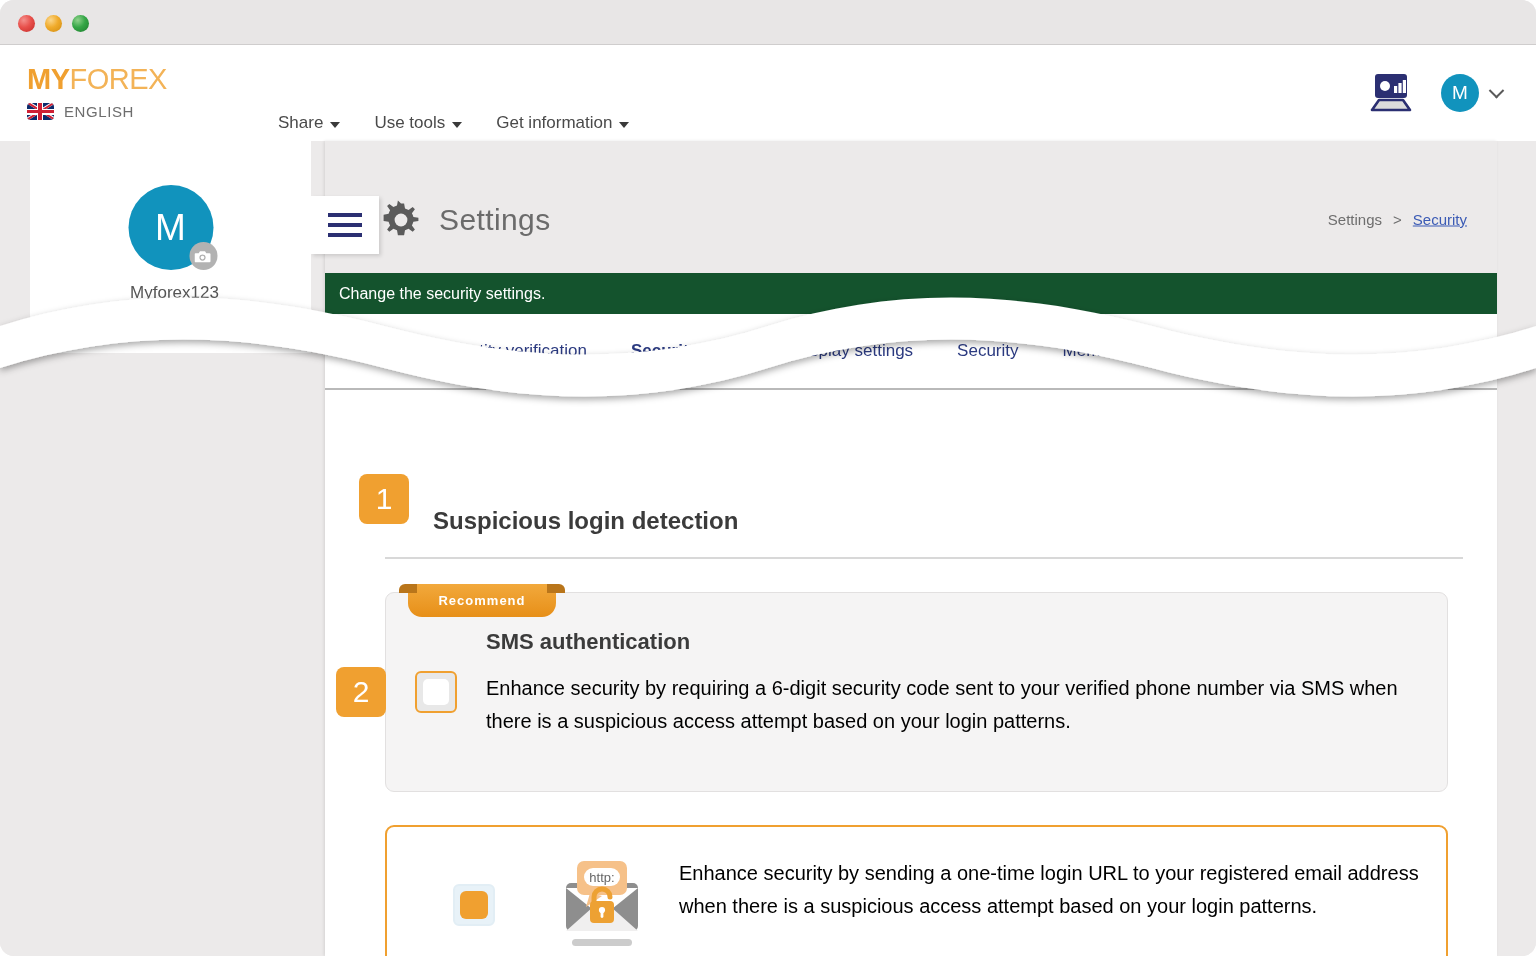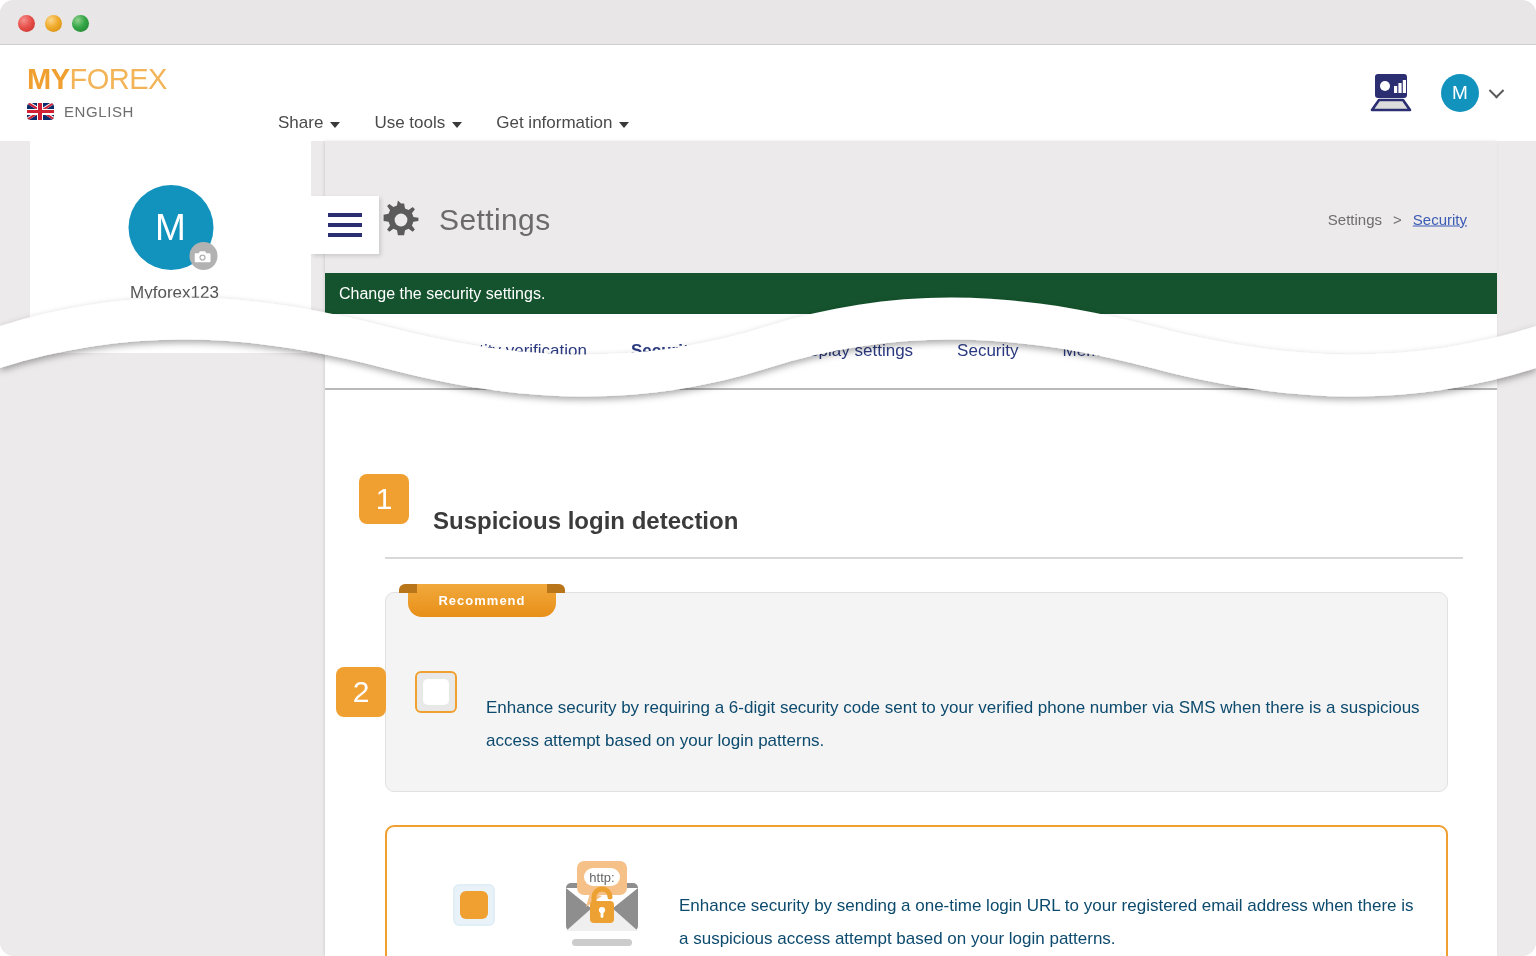--- a/index.html
+++ b/index.html
@@ -371,21 +371,21 @@
     margin: 30px 0 0 26px;
     border-top: 2px solid #d8d8d8;
   }
 
   
   .option-card {
     position: relative;
     margin: 33px 15px 0 26px;
     border-radius: 9px;
     display: flex;
-    align-items: flex-end;
+    align-items: flex-start;
     padding: 34px 26px 34px 0;
     min-height: 200px;
   }
   .option-card.unselected {
     background: #f5f4f4;
     border: 1px solid #e2e0e0;
   }
   .option-card.selected {
     background: #ffffff;
     border: 2px solid #f0a030;
@@ -472,22 +472,22 @@
     align-self: center;
   }
   .text-slot { flex: 1; padding-top: 2px; }
   .opt-title {
     font-size: 22px;
     font-weight: bold;
     color: #3b3b3b;
     margin-bottom: 17px;
   }
   .opt-desc {
-    font-size: 17px;
-    color: #0c4a6e;
+    font-size: 20px;
+    color: #000000;
     line-height: 33px;
   }
 
   .ext-num {
     position: absolute;
     left: 5px;
     top: 50%;
     transform: translateY(-50%);
   }
 </style>
@@ -638,20 +638,21 @@
           </div>
 
           <div class="check-slot">
             <div class="checkbox-outer off">
               <div class="inner"></div>
             </div>
           </div>
 
 
           <div class="text-slot">
+            <div class="opt-title">SMS authentication</div>
             <div class="opt-desc">Enhance security by requiring a 6-digit security code sent to your verified phone number via SMS when there is a suspicious access attempt based on your login patterns.</div>
           </div>
         </div>
 
         <div class="option-card selected">
 
           <div class="card-badge-slot"></div>
 
           <div class="check-slot">
             <div class="checkbox-outer on">

